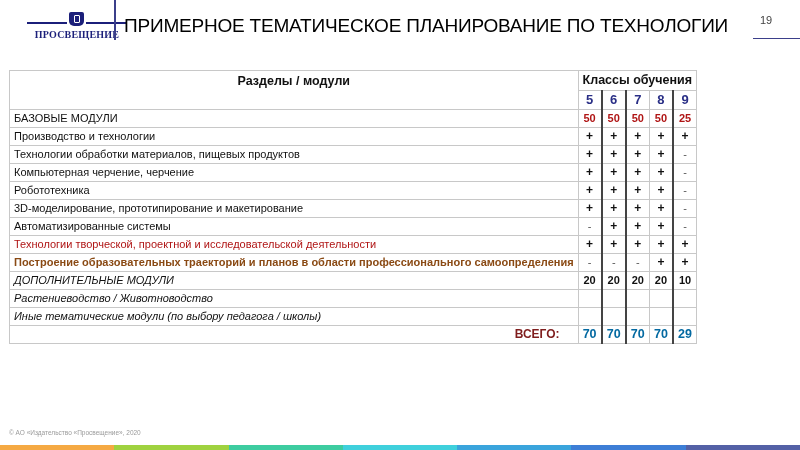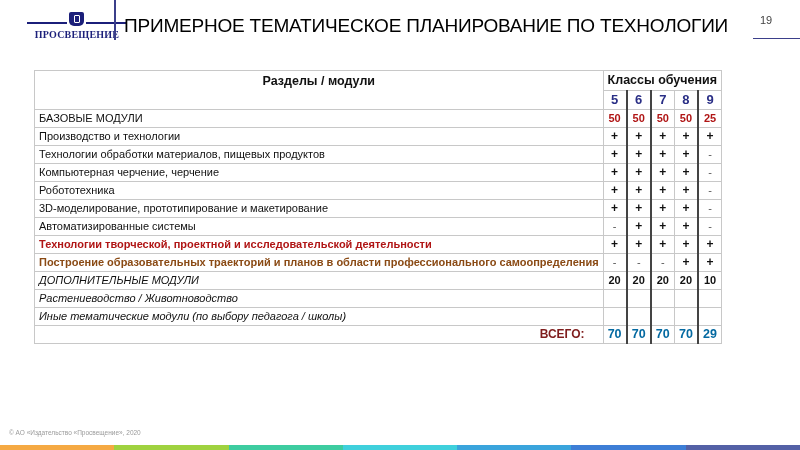--- a/index.html
+++ b/index.html
@@ -8,30 +8,30 @@
   .logo-line-l { position:absolute; left:5px; top:12px; width:40px; height:1.5px; background:#1b1f7a; }
   .logo-line-r { position:absolute; left:64px; top:12px; width:40px; height:1.5px; background:#1b1f7a; }
   .logo-mark { position:absolute; left:47px; top:2px; width:15px; height:14px; background:#1b1f7a; border-radius:2px 2px 5px 5px; }
   .logo-mark::after { content:""; position:absolute; left:5px; top:3px; width:4px; height:6px; border:1px solid #fff; border-radius:1px; }
   .logo-text { position:absolute; left:0; top:19px; width:110px; text-align:center; font-family:"Liberation Serif", serif; font-weight:bold; font-size:10px; color:#1b1f7a; letter-spacing:0.2px; }
   .vsep { position:absolute; left:114px; top:0; width:2px; height:40px; background:#3b3f8a; }
   .title { position:absolute; left:124px; top:15px; font-size:19px; font-weight:normal; color:#000000; letter-spacing:-0.2px; white-space:nowrap; }
   .page-num { position:absolute; left:760px; top:14px; font-size:11px; color:#444; }
   .page-line { position:absolute; left:753px; top:38px; width:47px; height:1px; background:#3b3f8a; }
 
-  table.plan { position:absolute; left:9px; top:70px; width:669px; border-collapse:collapse; font-size:11px; color:#111;margin-left:25px; }
+  table.plan { position:absolute; left:9px; top:70px; width:669px; border-collapse:collapse; font-size:11px; color:#111; }
   table.plan td { border:1.5px solid #c8c8c8; padding:0 4px; height:17px; line-height:17px; white-space:nowrap; }
   table.plan td.n { text-align:center; font-weight:bold; width:27px; padding:0; }
   table.plan td.thick-l { border-left:2px solid #444; }
   .hdr-main { text-align:center; font-weight:bold; font-size:12.5px; vertical-align:top; padding-top:2px !important; }
   .hdr-classes { text-align:left; font-weight:bold; font-size:12.5px; }
   .grade { color:#2a2f86; font-size:13px; }
   .hours-base { color:#b01515; }
   .bold { font-weight:normal; }
-  .red-row { color:#b01515; font-weight:bold; }
+  .red-row { color:#b01515; font-weight:normal; }
   .brown-row { color:#8a4a14; font-weight:bold; }
   .italic { font-style:italic; }
   .total-label { text-align:right; font-weight:bold; color:#7f1d1d; padding-right:18px !important; font-size:12px; }
   .total { color:#0369a1; font-size:12.5px; }
   .sign { font-size:12px; }
   .dash { color:#555; font-weight:normal !important; }
 
   .footer { position:absolute; left:9px; top:429px; font-size:6.5px; color:#9a9a9a; }
   .bar { position:absolute; left:0; top:445px; width:800px; height:5px; display:flex; }
   .bar span { flex:1; height:100%; }

